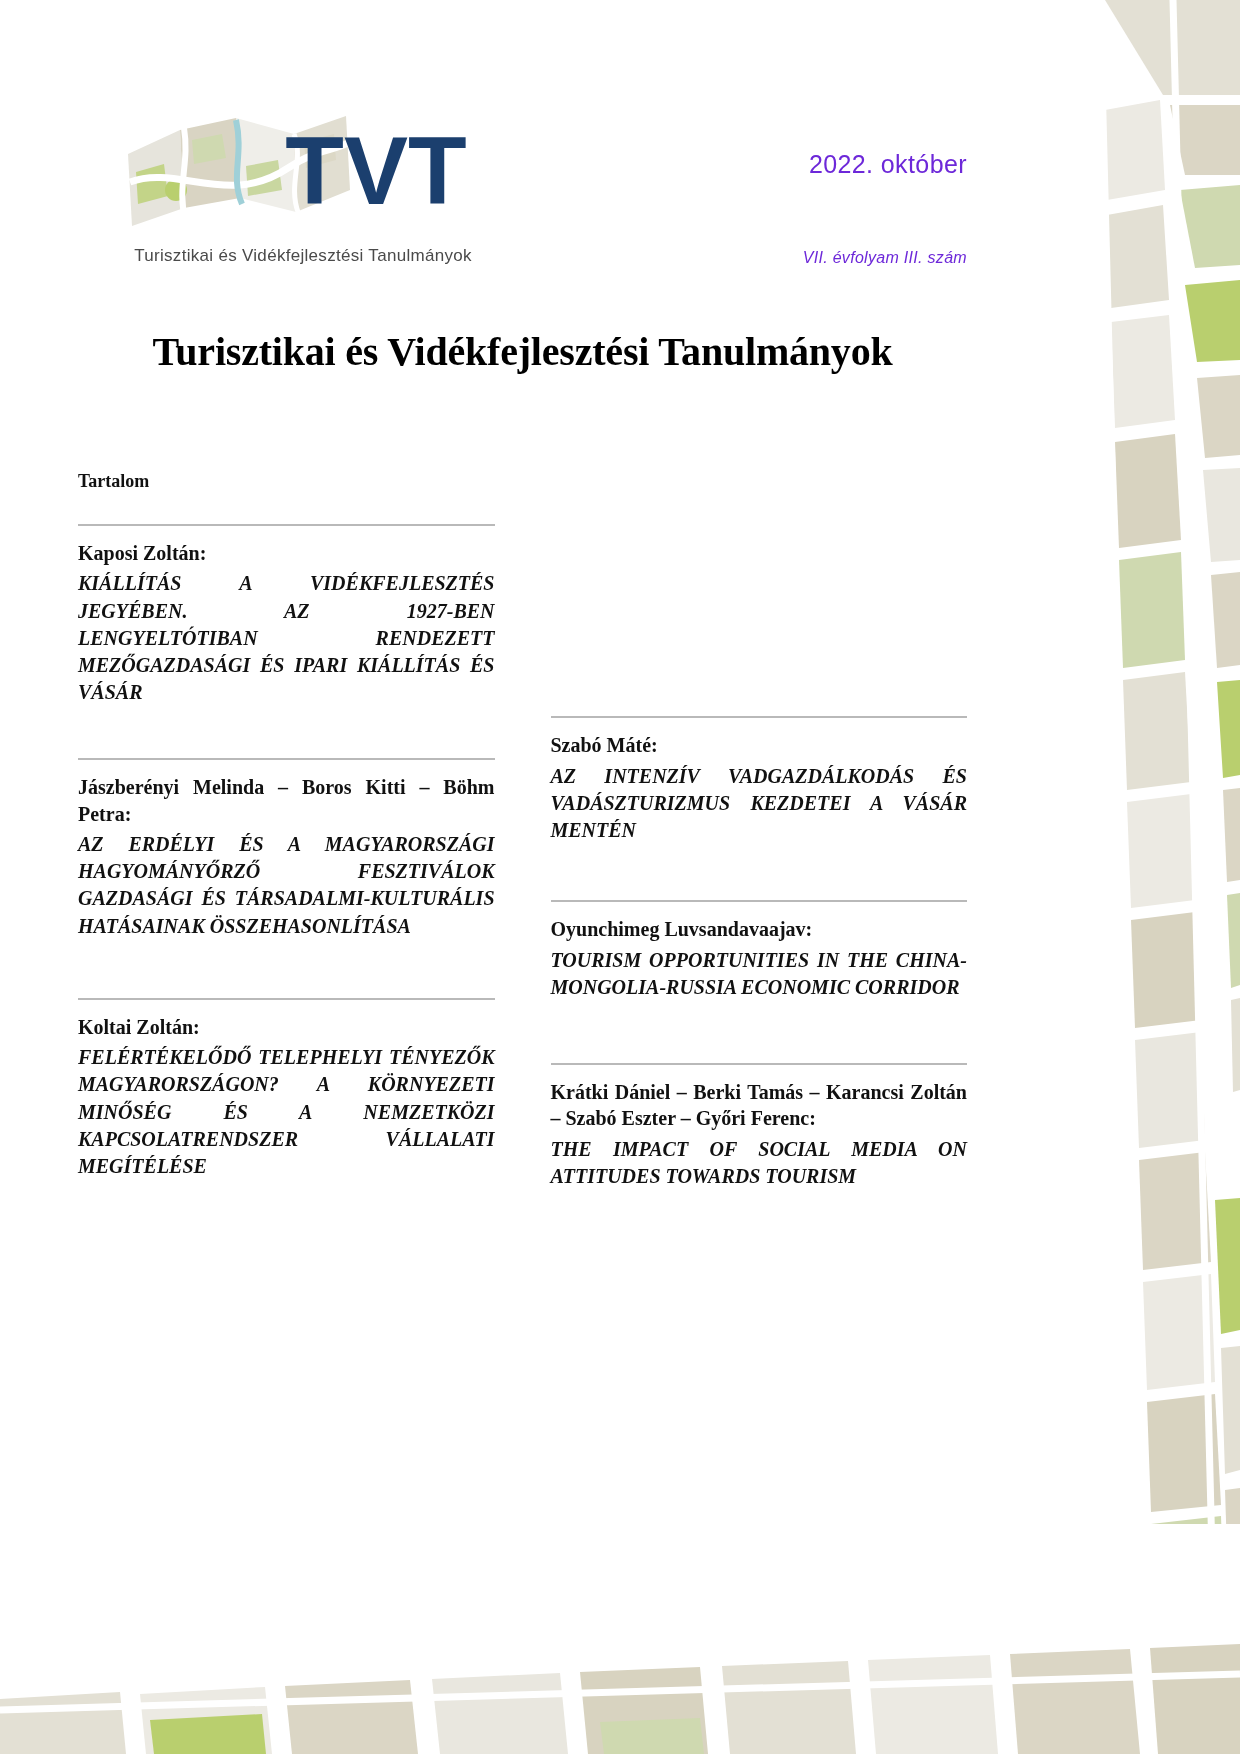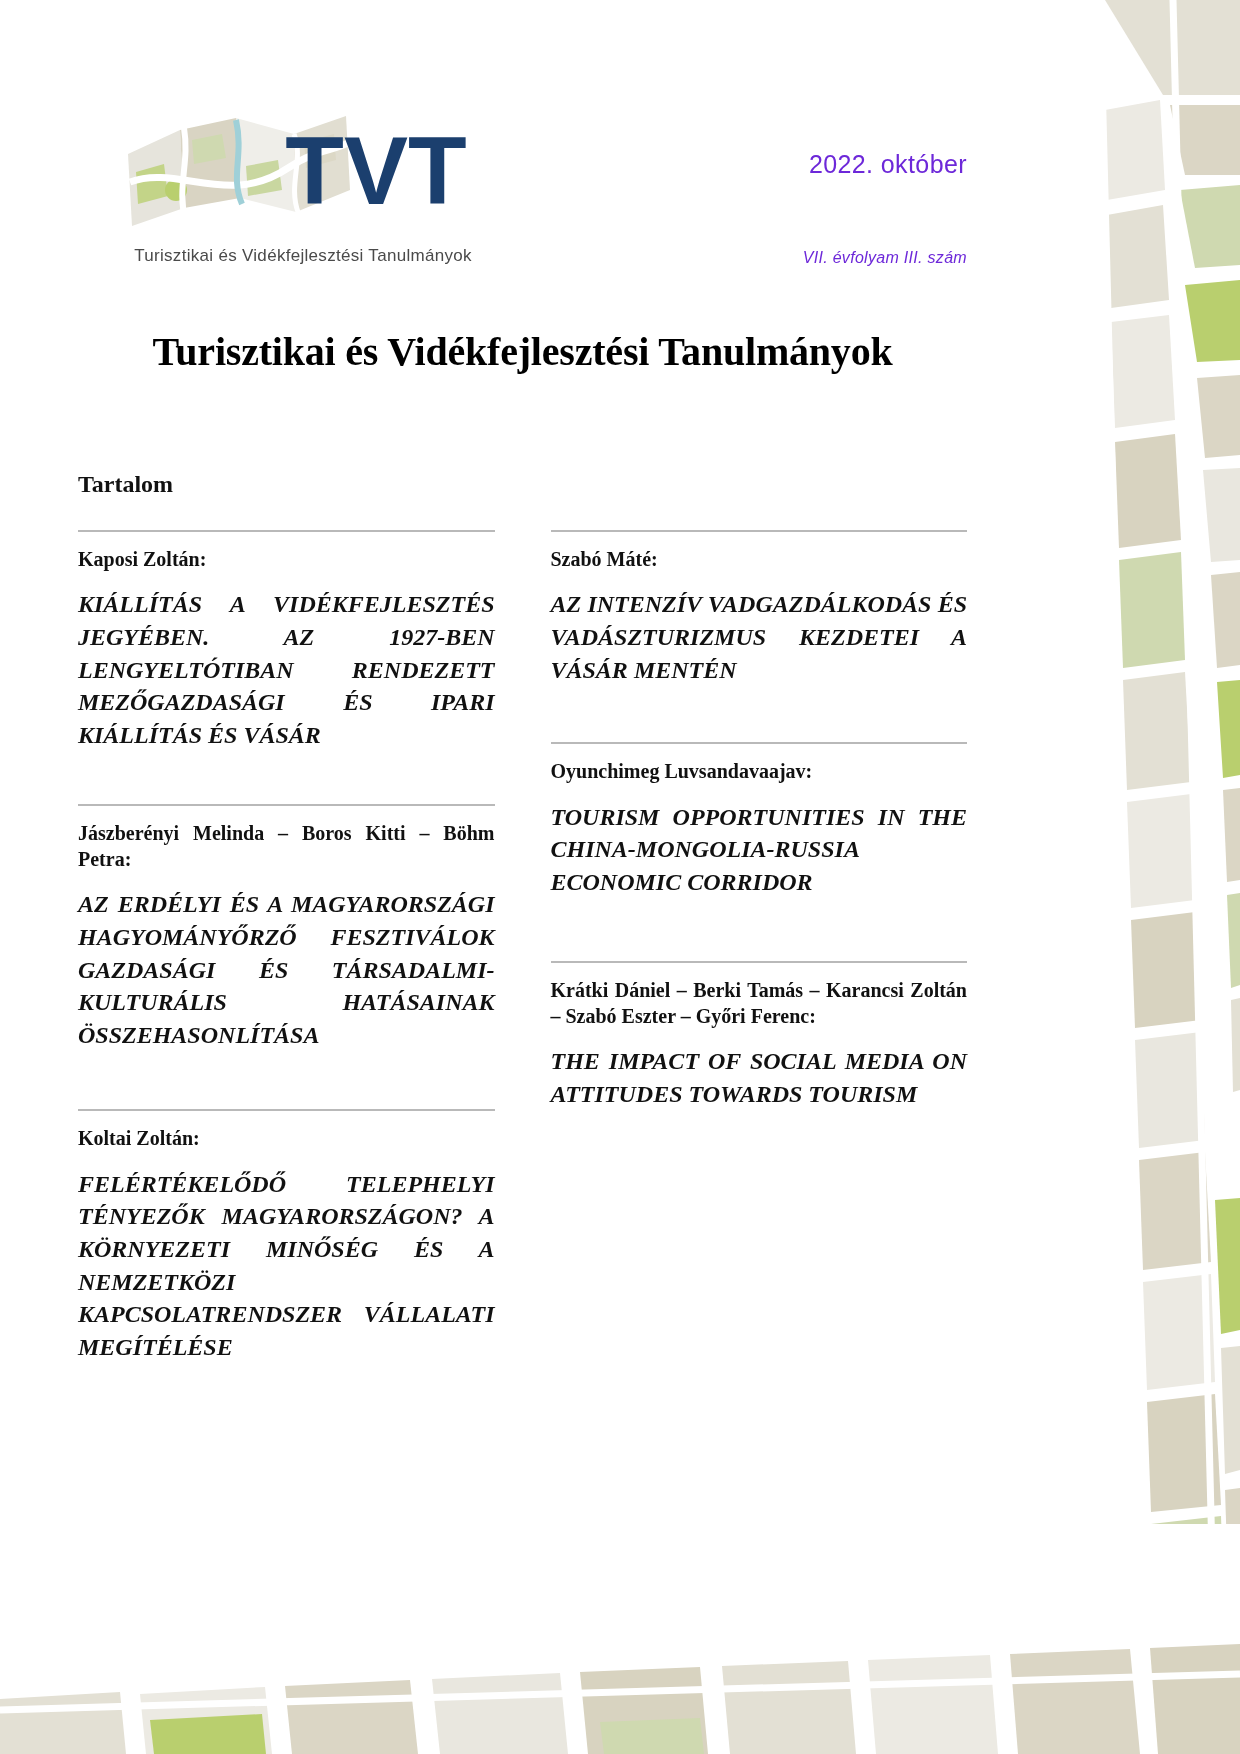--- a/index.html
+++ b/index.html
@@ -96,52 +96,53 @@
     font-size: 40px;
     letter-spacing: -0.2px;
     color: #000;
     padding: 0 40px;
   }
 
   .toc-label {
     margin: 96px 0 0 78px;
     font-family: "Liberation Serif", serif;
     font-weight: bold;
-    font-size: 24px;
+    font-size: 18px;
     color: #111;
   }
 
   
   .toc {
     display: flex;
     gap: 56px;
     margin: 32px 78px 0 78px;
+    align-items: flex-end;
   }
   .toc-col {
     width: 487px;
   }
   .toc-entry {
     border-top: 2px solid #b9b9b9;
     padding-top: 14px;
     margin-bottom: 44px;
   }
   .toc-entry .authors {
     font-family: "Liberation Serif", serif;
     font-weight: bold;
     font-size: 20px;
     line-height: 1.32;
     color: #111;
     text-align: justify;
   }
   .toc-entry .article-title {
-    margin-top: 16px;
+    margin-top: 4px;
     font-family: "Liberation Serif", serif;
     font-style: italic;
     font-weight: bold;
-    font-size: 24px;
+    font-size: 20px;
     line-height: 1.36;
     color: #111;
     text-align: justify;
     text-align-last: left;
   }
   .col-right .toc-entry:first-child { margin-bottom: 56px; }
 
   
   .col-left  .toc-entry:nth-child(1) { margin-bottom: 52px; }
   .col-left  .toc-entry:nth-child(2) { margin-bottom: 58px; }

